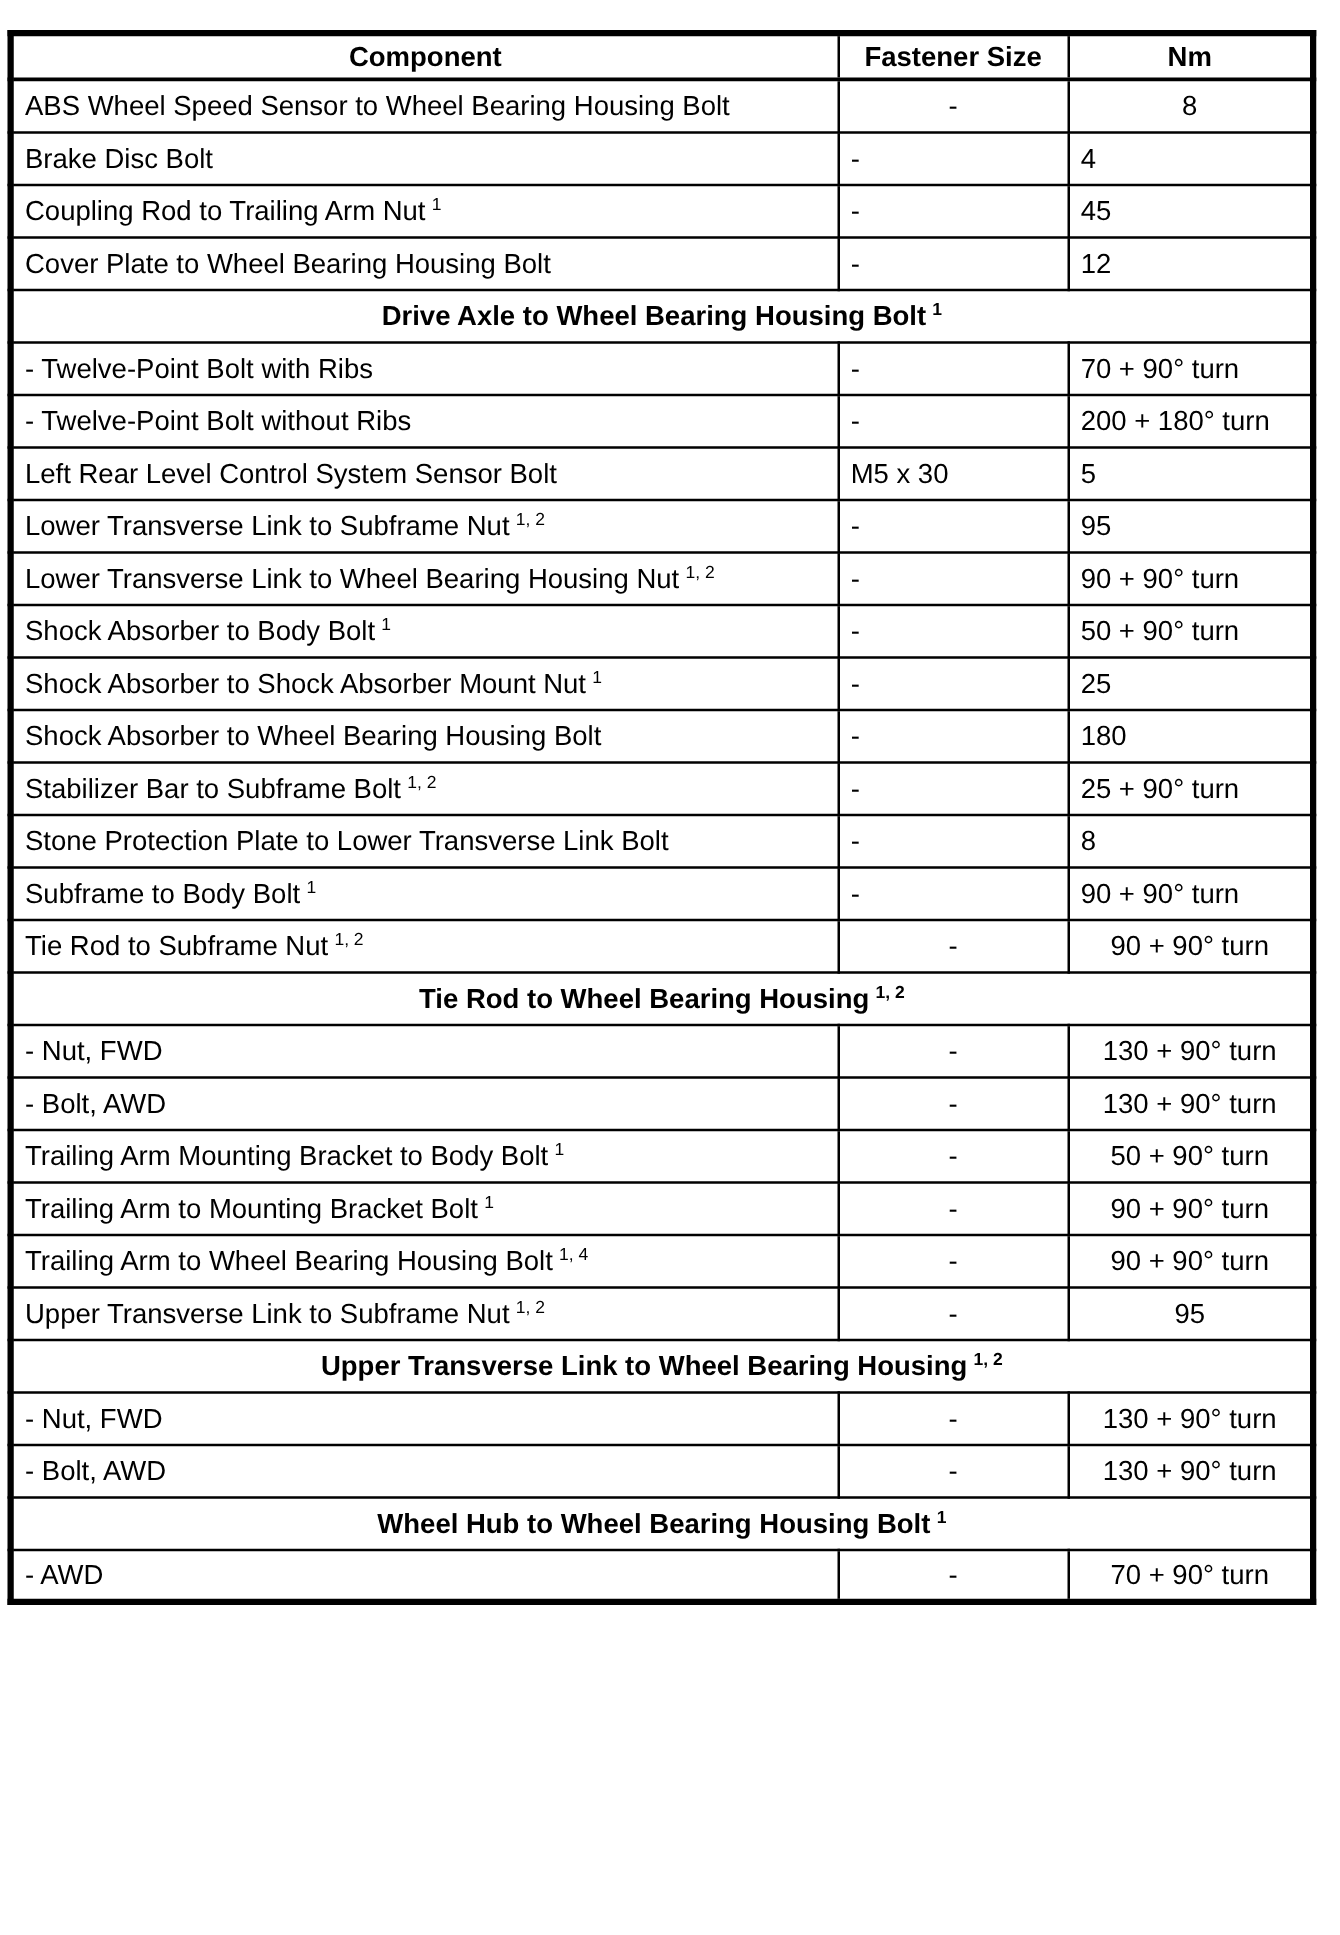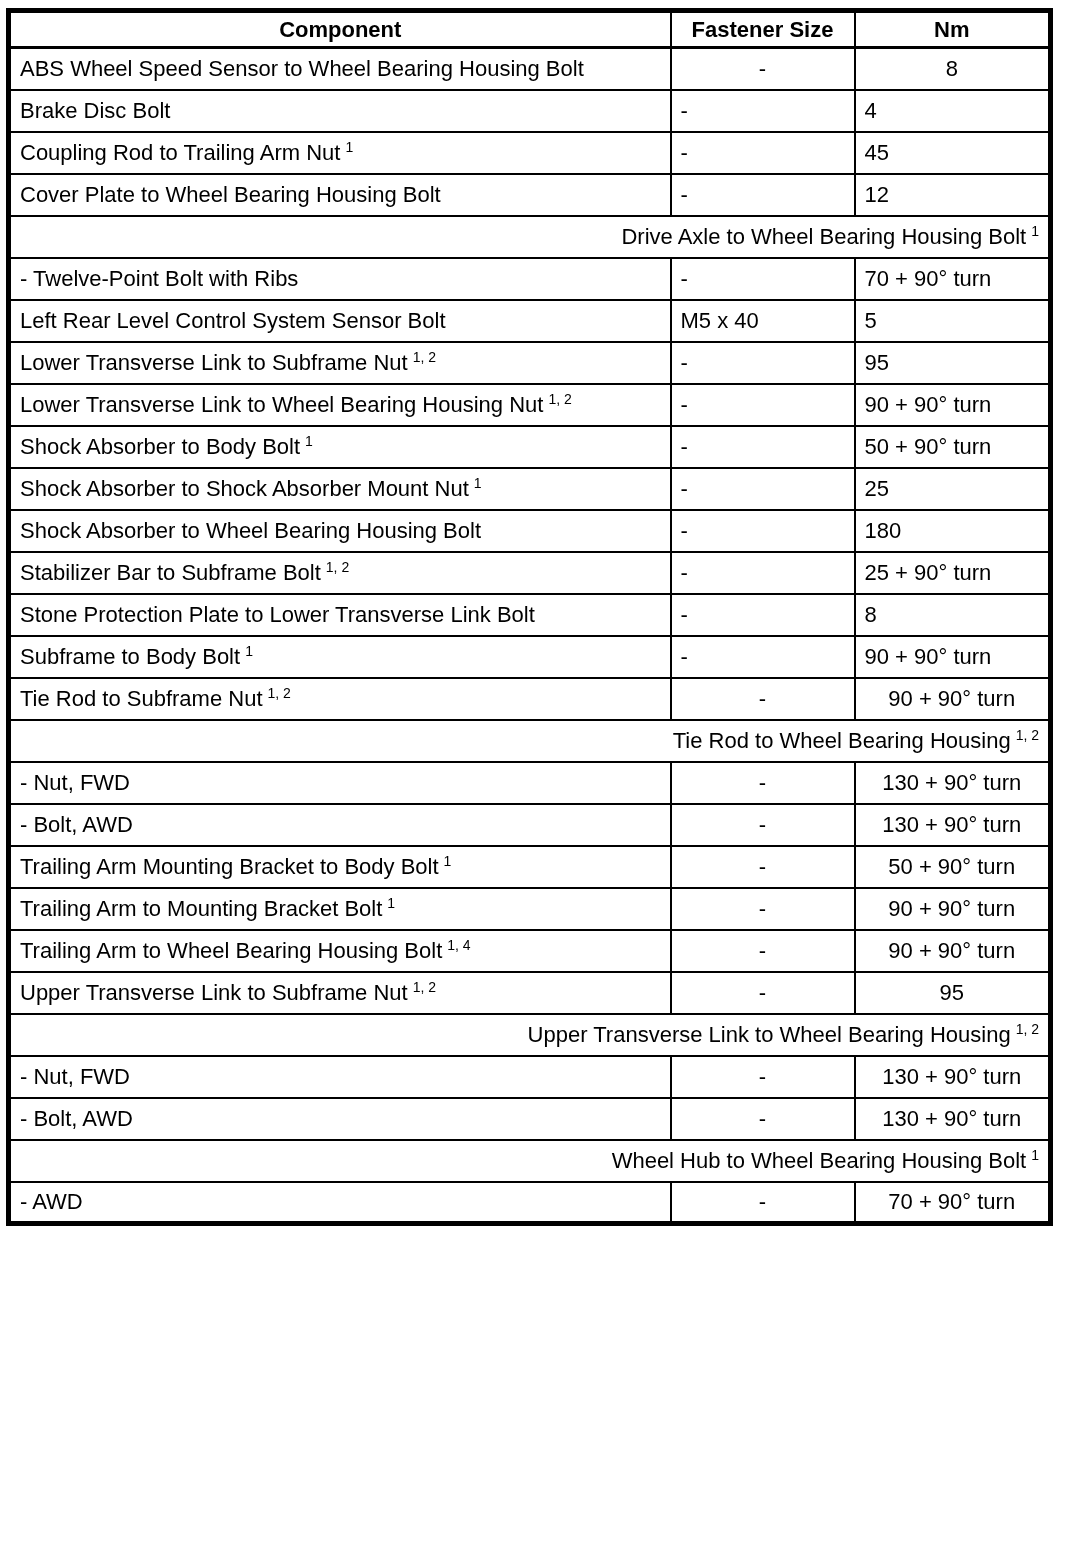--- a/index.html
+++ b/index.html
@@ -9,21 +9,21 @@
     background: #ffffff;
     width: 1072px;
     height: 1548px;
     font-family: "Liberation Sans", sans-serif;
     color: #000000;
   }
   table.spec-table {
     border-collapse: collapse;
     table-layout: fixed;
     width: 1042px;
-    margin: 8px 0 0 6px;
+    margin: 24px 0 0 6px;
     border: 5px solid #000;
     padding-left: 42px;
   }
   col.c-component { width: 662px; }
   col.c-fastener  { width: 184px; }
   col.c-nm        { width: 196px; }
   th {
     border: 2px solid #000;
     border-bottom: 3px solid #000;
     height: 37px;
@@ -37,21 +37,22 @@
   td {
     border: 2px solid #000;
     height: 42px;
     font-size: 22px;
     vertical-align: middle;
     white-space: nowrap;
     padding: 0 9px;
     overflow: hidden;
   }
   td.section-cell {
-    text-align: right;
+    text-align: center;
+    font-weight: bold;
   }
   td.align-left   { text-align: left; }
   td.align-center { text-align: center; }
   sup.footnote {
     font-size: 14px;
     position: relative;
     top: 1px;
     vertical-align: super;
     margin-left: 5px;
     white-space: pre;
@@ -97,22 +98,27 @@
       </tr>
       <tr>
         <td colspan="3" class="section-cell"><span>Drive Axle to Wheel Bearing Housing Bolt</span><sup class="footnote">1</sup></td>
       </tr>
       <tr>
         <td class="align-left"><span>- Twelve-Point Bolt with Ribs</span></td>
         <td class="align-left">-</td>
         <td class="align-left">70 + 90° turn</td>
       </tr>
       <tr>
+        <td class="align-left"><span>- Twelve-Point Bolt without Ribs</span></td>
+        <td class="align-left">-</td>
+        <td class="align-left">200 + 180° turn</td>
+      </tr>
+      <tr>
         <td class="align-left"><span>Left Rear Level Control System Sensor Bolt</span></td>
-        <td class="align-left">M5 x 40</td>
+        <td class="align-left">M5 x 30</td>
         <td class="align-left">5</td>
       </tr>
       <tr>
         <td class="align-left"><span>Lower Transverse Link to Subframe Nut</span><sup class="footnote">1, 2</sup></td>
         <td class="align-left">-</td>
         <td class="align-left">95</td>
       </tr>
       <tr>
         <td class="align-left"><span>Lower Transverse Link to Wheel Bearing Housing Nut</span><sup class="footnote">1, 2</sup></td>
         <td class="align-left">-</td>

